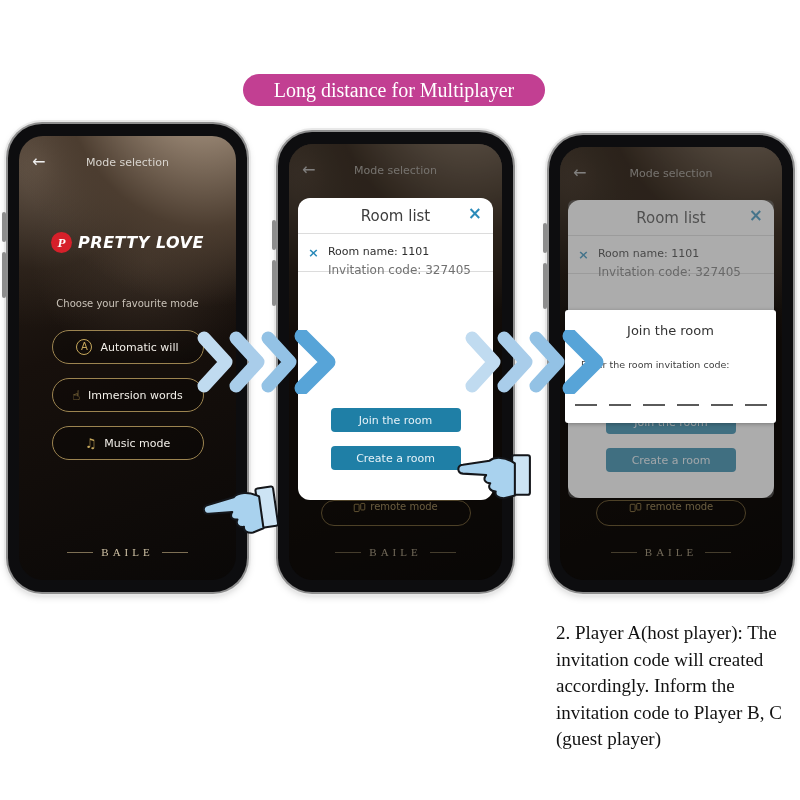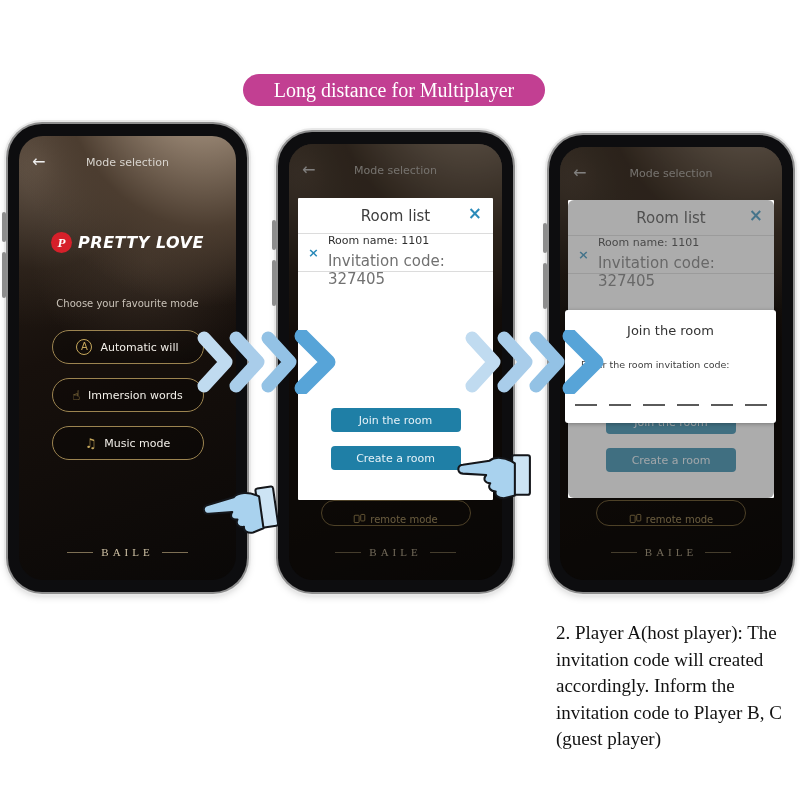--- a/index.html
+++ b/index.html
@@ -52,40 +52,40 @@
   .circle-a { width:16px; height:16px; border:1px solid #c7a85c; border-radius:50%;
               font-size:10px; display:flex; align-items:center; justify-content:center; }
   .gsvg { width:15px; height:15px; stroke:#c7a85c; fill:none; stroke-width:1.2; }
   .baile { position:absolute; bottom:22px; left:0; right:0; display:flex; align-items:center;
            justify-content:center; gap:8px; color:#cfc1a4;
            font-family:"Liberation Serif", serif; font-size:11px; letter-spacing:4px; }
   .baile .line { width:26px; height:1px; background:#7d6f54; }
 
   
   .dim { position:absolute; inset:0; background:rgba(8,6,4,.48); z-index:2; }
-  .modal { position:absolute; background:#fff; border-radius:1px; z-index:3; }
+  .modal { position:absolute; background:#fff; border-radius:12px; z-index:3; }
   #phone2 .modal { left:9px; right:9px; top:54px; height:302px; }
   #phone3 .modal { left:8px; right:8px; top:53px; height:298px; }
   .m-head { height:36px; position:relative; border-bottom:1px solid #dcdcdc;
             display:flex; align-items:center; justify-content:center;
             color:#3d3d3d; font-size:15px; }
   .m-close { position:absolute; right:11px; top:7px; color:#2b8bba; font-size:17px;
              font-weight:bold; line-height:1; }
   .m-row { height:38px; border-bottom:1px solid #dcdcdc; display:flex;
            align-items:center; padding:0 10px; gap:9px; }
   .m-row-close { color:#2b8bba; font-size:13px; font-weight:bold; }
   .m-name { font-size:11px; color:#2e2e2e;margin-top:16px; }
-  .m-code { font-size:15px; color:#717171; margin-top:5px; }
+  .m-code { font-size:12px; color:#717171; margin-top:5px; }
   .m-btn { position:absolute; left:50%; transform:translateX(-50%); width:130px; height:24px;
            background:#1f7fa6; border-radius:4px; color:#e6f2f8; font-size:11px;
            display:flex; align-items:center; justify-content:center; }
   .join { top:210px; } .create { top:248px; }
   .remote { position:absolute; bottom:54px; left:50%; transform:translateX(-50%);
             width:150px; height:26px; border:1px solid #8d7748; border-radius:13px;
-            display:flex; align-items:flex-end; justify-content:center; gap:4px;
+            display:flex; align-items:flex-start; justify-content:center; gap:4px;
             color:#c2ab75; font-size:10px; z-index:1; }
   .rsvg { width:13px; height:13px; stroke:#b59a5e; fill:none; stroke-width:1.2; }
 
   
   .modal-cover { position:absolute; inset:0; background:rgba(96,96,96,.52);
                  border-radius:6px; z-index:4; }
   .dialog { position:absolute; left:5px; right:6px; top:163px; height:113px;
             background:#fff; border-radius:3px; z-index:6;
             box-shadow:0 1px 4px rgba(0,0,0,.3); }
   .d-title { margin-top:13px; text-align:center; color:#333; font-size:13px; }

